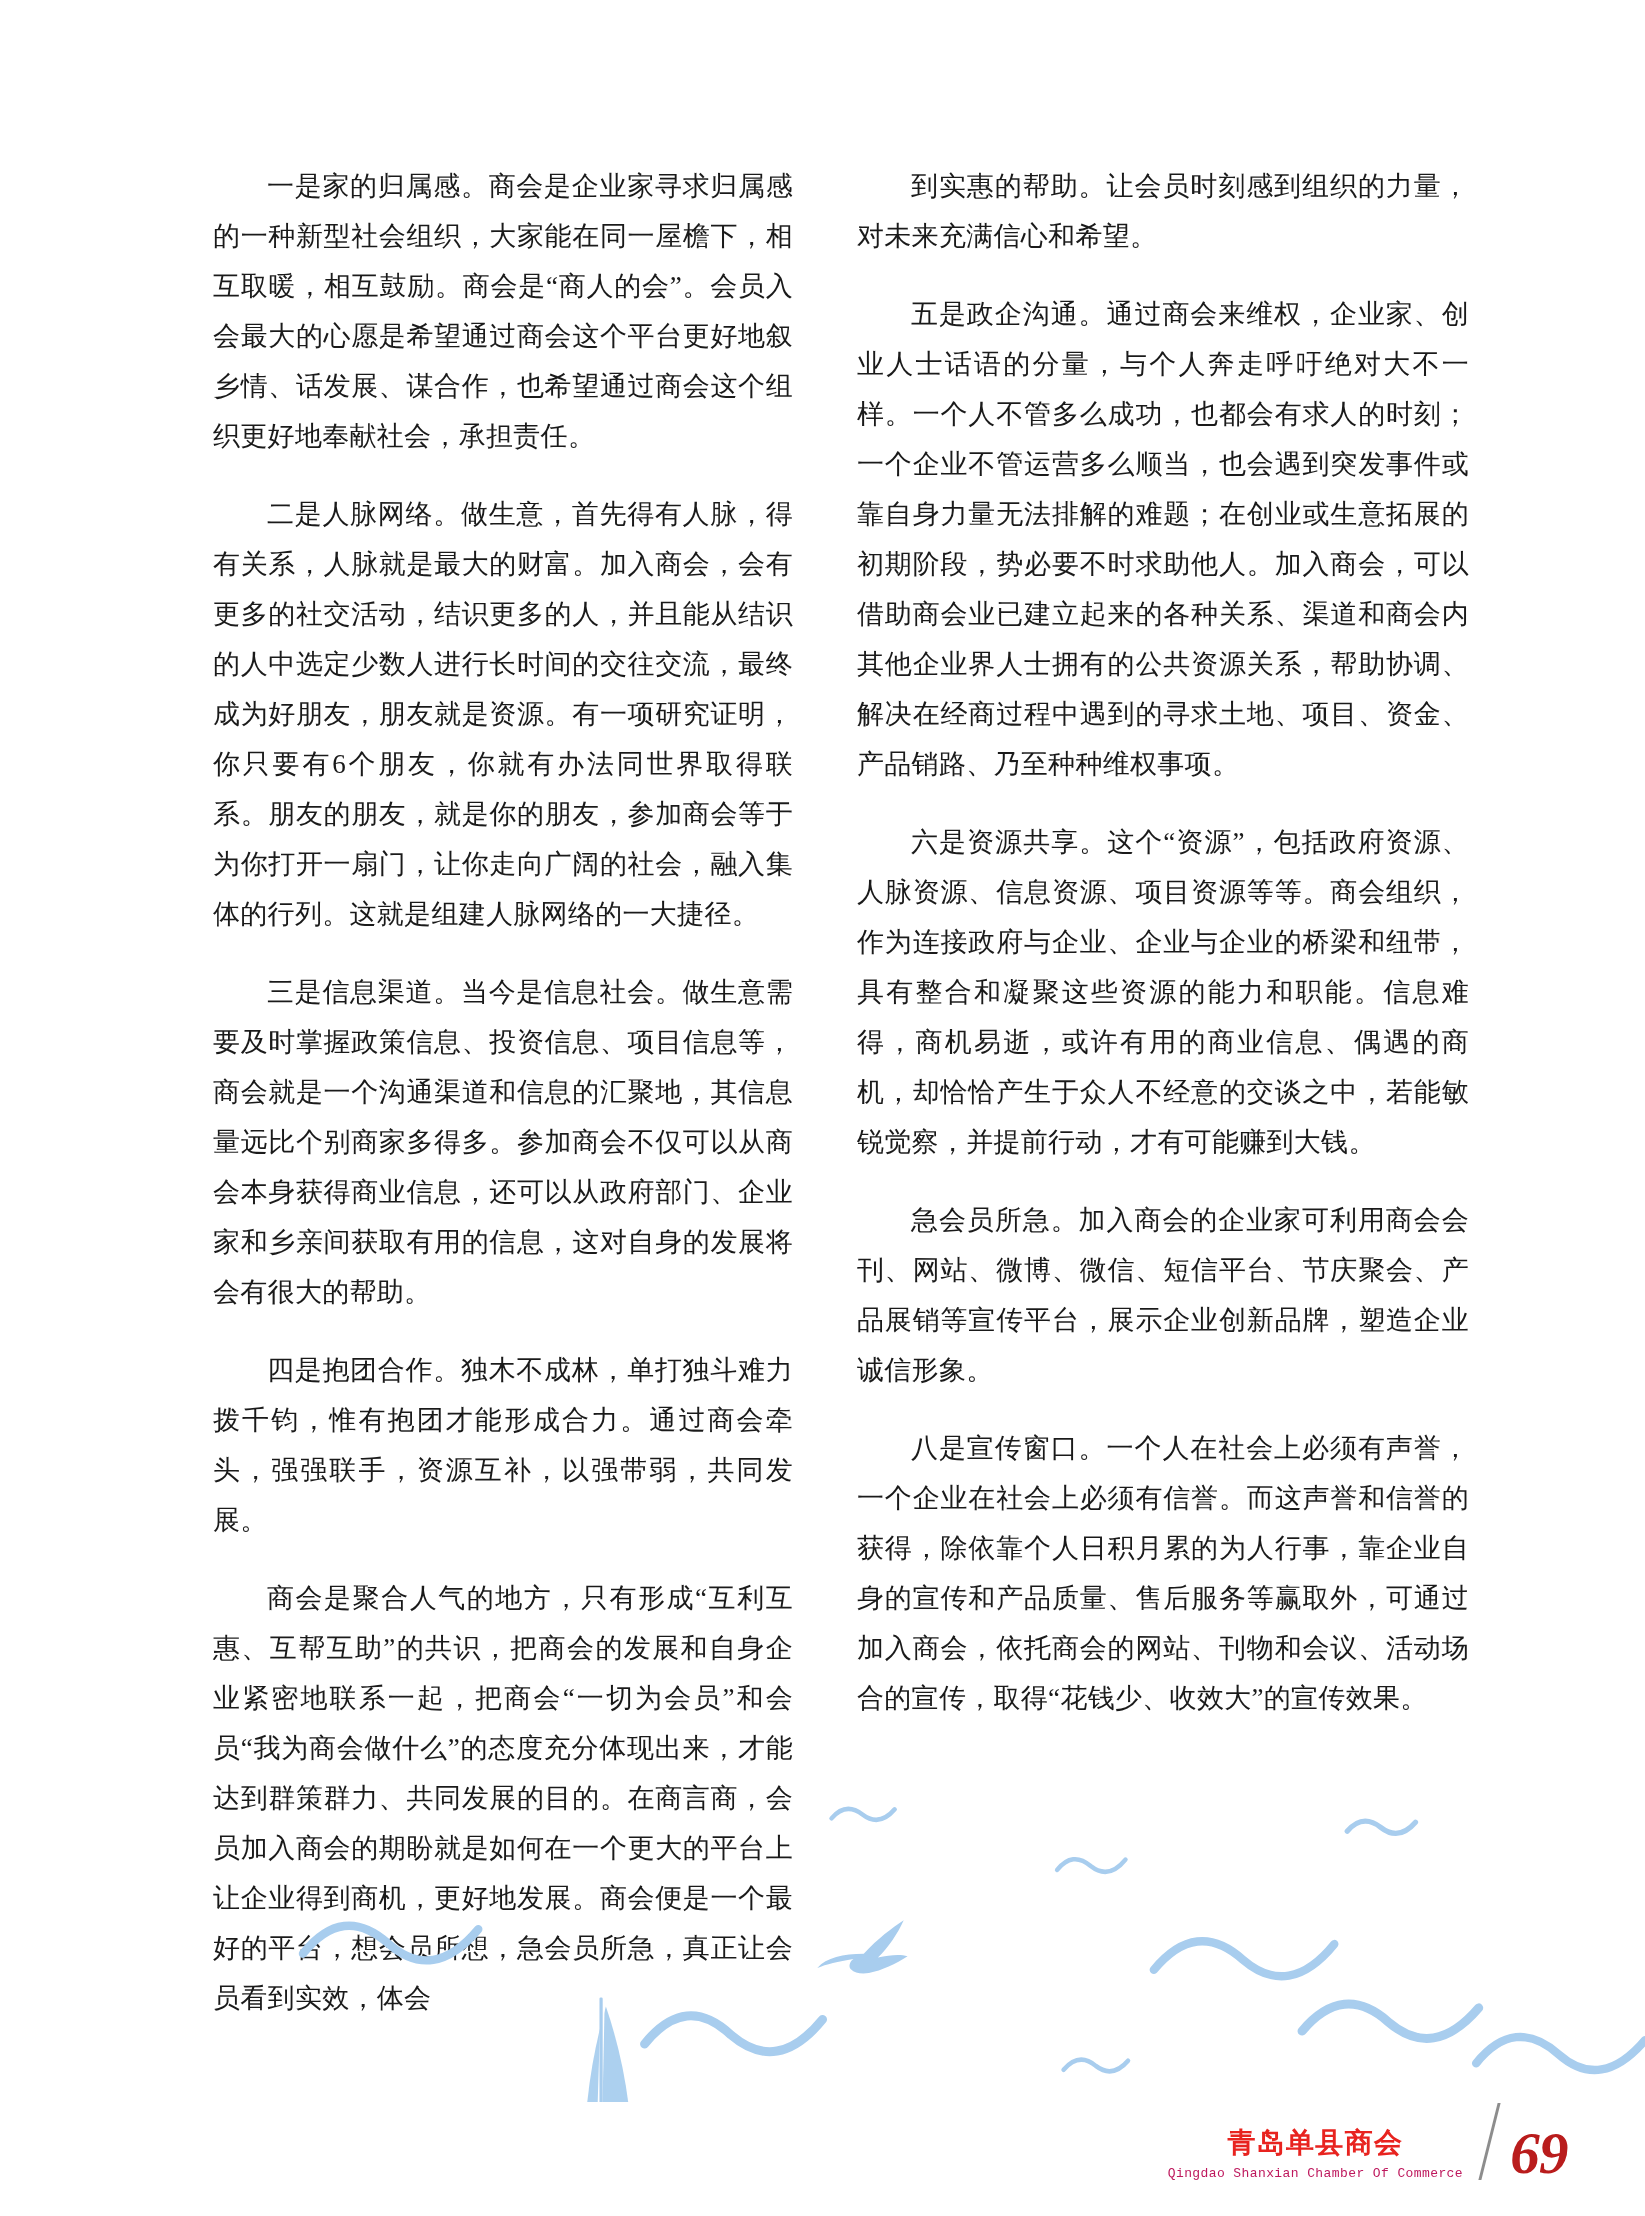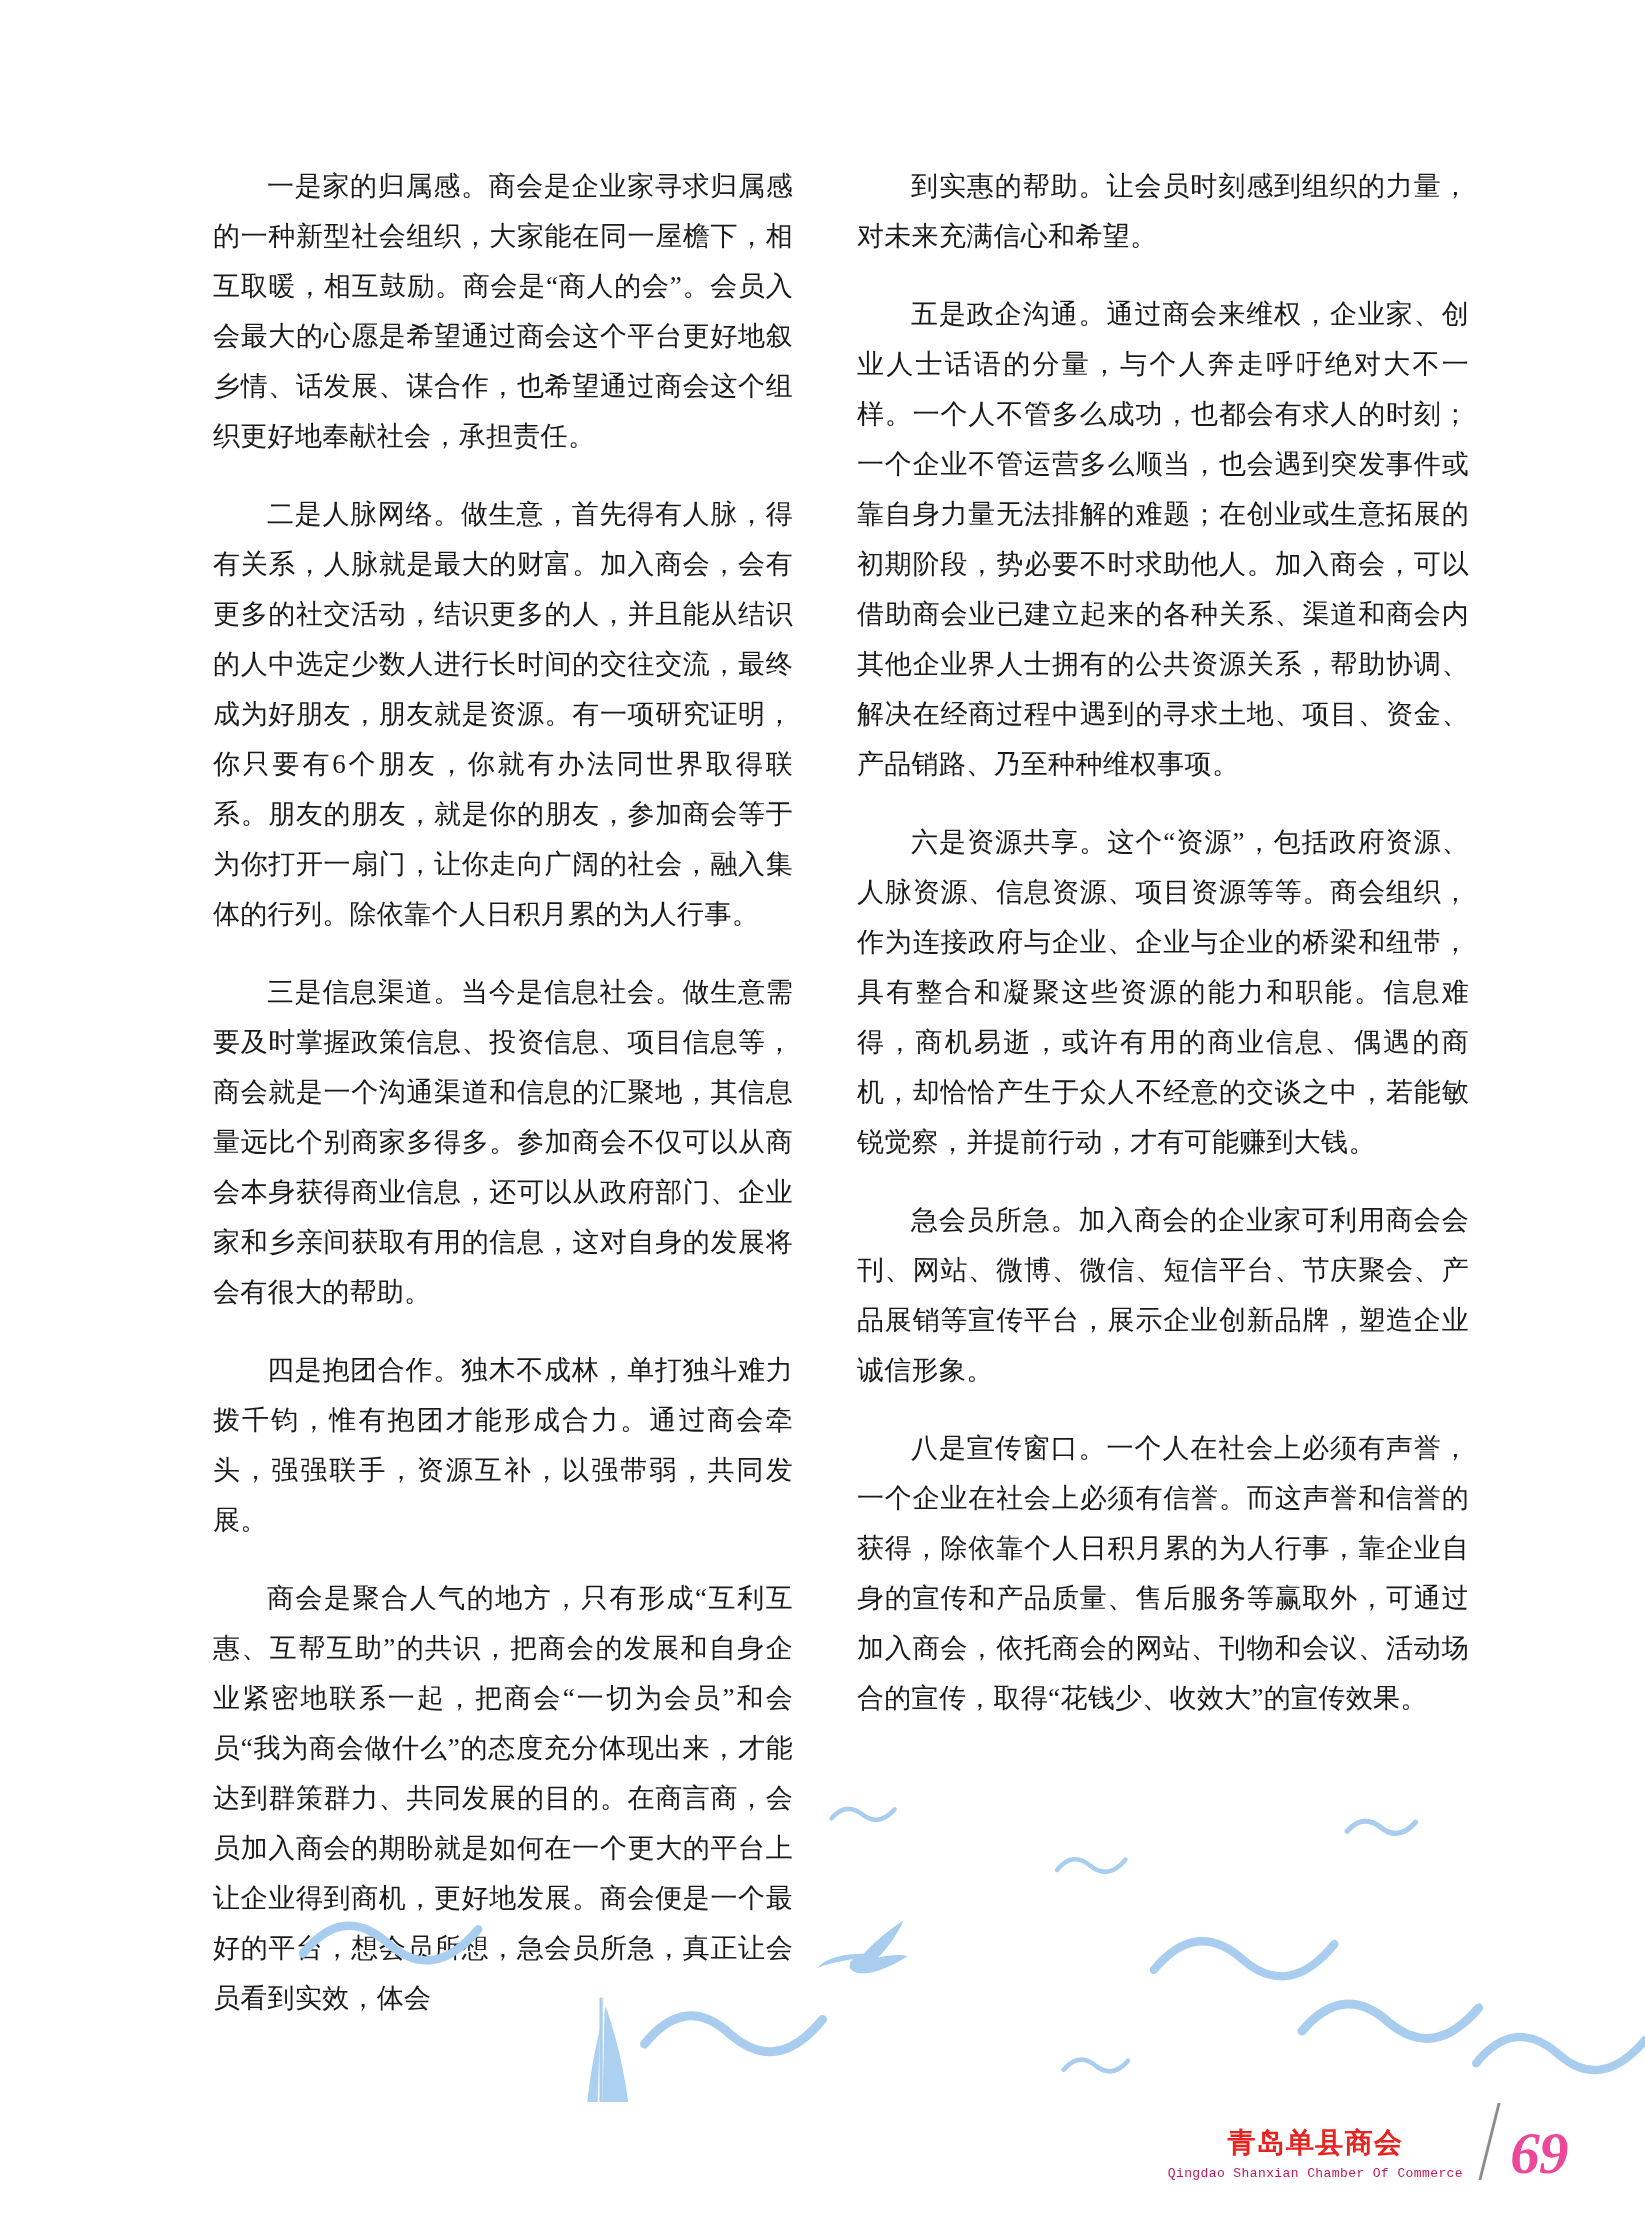--- a/index.html
+++ b/index.html
@@ -97,35 +97,35 @@
     height: 77px;
     background: #8d8d8d;
     transform: skewX(-14deg);
     margin: 0 11.6px 1.3px 0;
   }
   .page-number {
     font-family: "Liberation Serif", "DejaVu Serif", serif;
     font-style: italic;
     font-weight: bold;
     font-size: 59px;
-    color: #ec4899;
+    color: #b91c1c;
     line-height: 0.95;
     letter-spacing: -0.6px;
   }
 </style>
 </head>
 <body>
 
 <div class="page">
 
   <div class="content">
 
     <div class="column left">
       <p class="para">一是家的归属感。商会是企业家寻求归属感的一种新型社会组织，大家能在同一屋檐下，相互取暖，相互鼓励。商会是“商人的会”。会员入会最大的心愿是希望通过商会这个平台更好地叙乡情、话发展、谋合作，也希望通过商会这个组织更好地奉献社会，承担责任。</p>
-      <p class="para">二是人脉网络。做生意，首先得有人脉，得有关系，人脉就是最大的财富。加入商会，会有更多的社交活动，结识更多的人，并且能从结识的人中选定少数人进行长时间的交往交流，最终成为好朋友，朋友就是资源。有一项研究证明，你只要有6个朋友，你就有办法同世界取得联系。朋友的朋友，就是你的朋友，参加商会等于为你打开一扇门，让你走向广阔的社会，融入集体的行列。除依靠个人日积月累的为人行事。</p>
+      <p class="para">二是人脉网络。做生意，首先得有人脉，得有关系，人脉就是最大的财富。加入商会，会有更多的社交活动，结识更多的人，并且能从结识的人中选定少数人进行长时间的交往交流，最终成为好朋友，朋友就是资源。有一项研究证明，你只要有6个朋友，你就有办法同世界取得联系。朋友的朋友，就是你的朋友，参加商会等于为你打开一扇门，让你走向广阔的社会，融入集体的行列。这就是组建人脉网络的一大捷径。</p>
       <p class="para">三是信息渠道。当今是信息社会。做生意需要及时掌握政策信息、投资信息、项目信息等，商会就是一个沟通渠道和信息的汇聚地，其信息量远比个别商家多得多。参加商会不仅可以从商会本身获得商业信息，还可以从政府部门、企业家和乡亲间获取有用的信息，这对自身的发展将会有很大的帮助。</p>
       <p class="para">四是抱团合作。独木不成林，单打独斗难力拨千钧，惟有抱团才能形成合力。通过商会牵头，强强联手，资源互补，以强带弱，共同发展。</p>
       <p class="para">商会是聚合人气的地方，只有形成“互利互惠、互帮互助”的共识，把商会的发展和自身企业紧密地联系一起，把商会“一切为会员”和会员“我为商会做什么”的态度充分体现出来，才能达到群策群力、共同发展的目的。在商言商，会员加入商会的期盼就是如何在一个更大的平台上让企业得到商机，更好地发展。商会便是一个最好的平台，想会员所想，急会员所急，真正让会员看到实效，体会</p>
     </div>
 
     <div class="column right">
       <p class="para">到实惠的帮助。让会员时刻感到组织的力量，对未来充满信心和希望。</p>
       <p class="para">五是政企沟通。通过商会来维权，企业家、创业人士话语的分量，与个人奔走呼吁绝对大不一样。一个人不管多么成功，也都会有求人的时刻；一个企业不管运营多么顺当，也会遇到突发事件或靠自身力量无法排解的难题；在创业或生意拓展的初期阶段，势必要不时求助他人。加入商会，可以借助商会业已建立起来的各种关系、渠道和商会内其他企业界人士拥有的公共资源关系，帮助协调、解决在经商过程中遇到的寻求土地、项目、资金、产品销路、乃至种种维权事项。</p>
       <p class="para">六是资源共享。这个“资源”，包括政府资源、人脉资源、信息资源、项目资源等等。商会组织，作为连接政府与企业、企业与企业的桥梁和纽带，具有整合和凝聚这些资源的能力和职能。信息难得，商机易逝，或许有用的商业信息、偶遇的商机，却恰恰产生于众人不经意的交谈之中，若能敏锐觉察，并提前行动，才有可能赚到大钱。</p>
       <p class="para">急会员所急。加入商会的企业家可利用商会会刊、网站、微博、微信、短信平台、节庆聚会、产品展销等宣传平台，展示企业创新品牌，塑造企业诚信形象。</p>

